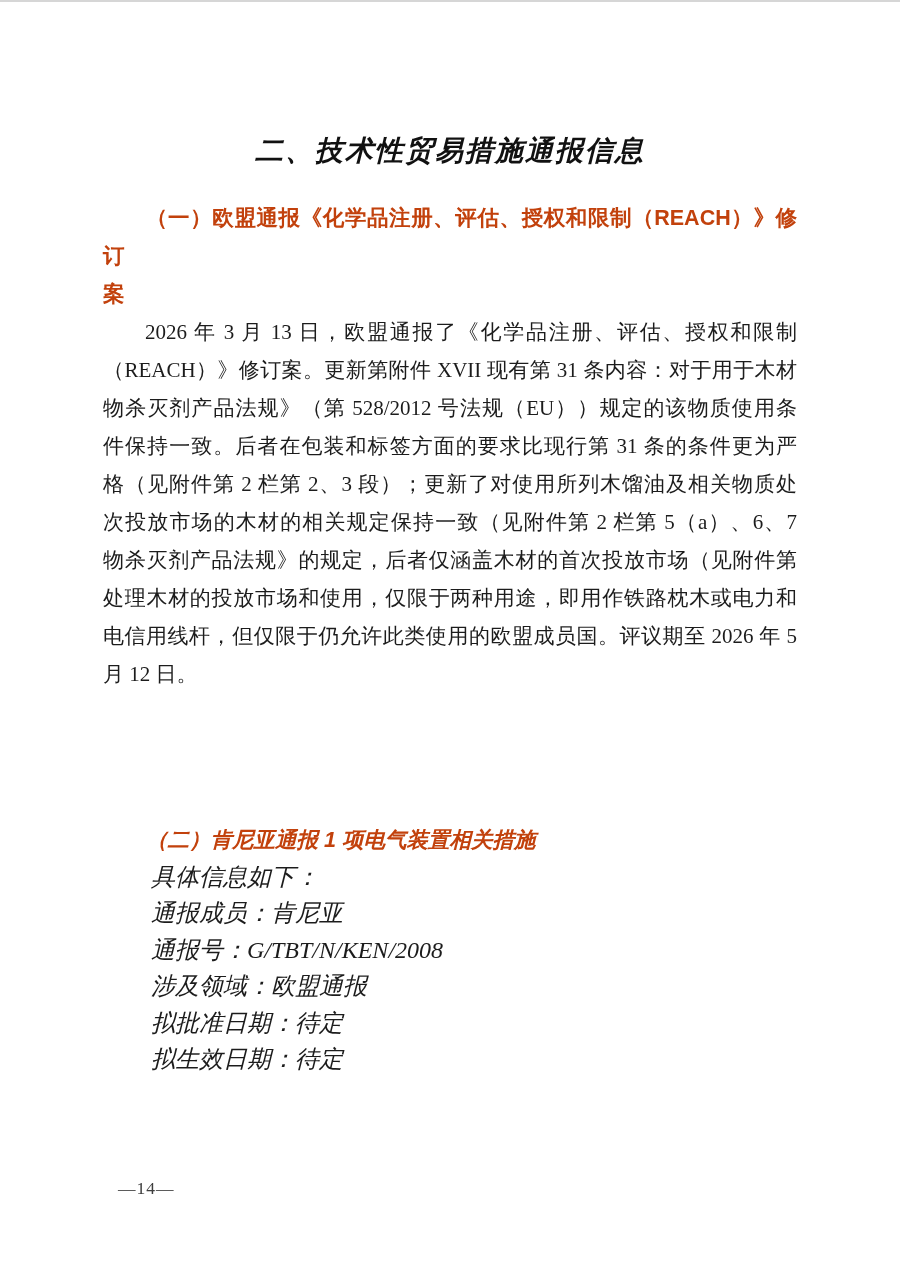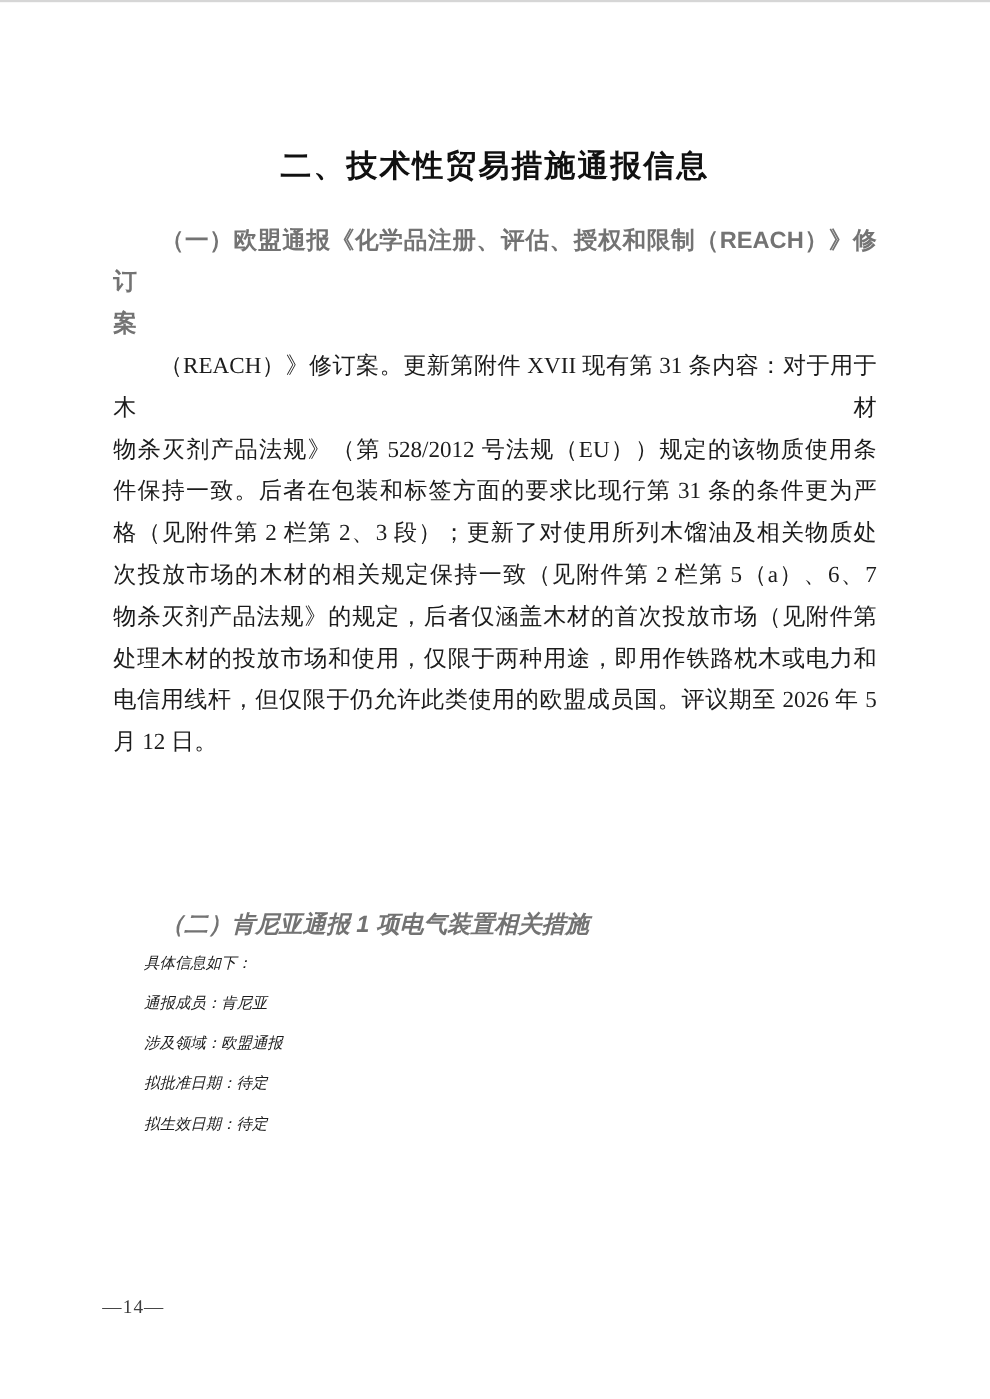--- a/index.html
+++ b/index.html
@@ -23,20 +23,21 @@
     top: 132px;
     left: 0;
     width: 900px;
     margin: 0;
     text-align: center;
     font-family: "Liberation Sans", "DejaVu Sans", sans-serif;
     font-weight: 700;
     font-size: 28px;
     letter-spacing: 2px;
     color: #111111;
+    font-style: italic;
   }
   .sec {
     position: absolute;
     left: 103px;
     width: 694px;
   }
   .sec1 { top: 199px; }
   .sec2 { top: 822px; font-style: italic; }
   .sec1 .line { line-height: 38px; }
   .sec2 .line { line-height: 36.5px; }
@@ -44,51 +45,52 @@
     text-align: justify;
     text-align-last: justify;
     font-size: 21px;
   }
   .para .line:first-child { text-indent: 2em; }
   .para .line:last-child { text-align-last: left; }
   .heading .line {
     font-family: "Liberation Sans", "DejaVu Sans", sans-serif;
     font-weight: 700;
     font-size: 21.5px;
-    color: #737373;
+    color: #c2410c;
   }
   .details .line {
     text-indent: 2em;
     text-align: left;
     text-align-last: left;
-    font-size: 14px;
+    font-size: 24px;
   }
   .footer {
     position: absolute;
     top: 1178px;
-    left: 93px;
+    left: 118px;
     font-size: 17.5px;
     letter-spacing: 1px;
     color: #3d3d3d;
   }
 </style>
 </head>
 <body>
 
 <div class="page">
   <div class="scan-edge"></div>
 
   <h1 class="doc-title">二、技术性贸易措施通报信息</h1>
 
   <section class="sec sec1">
     <div class="para heading">
         <div class="line">（一）欧盟通报《化学品注册、评估、授权和限制（REACH）》修订</div>
         <div class="line">案</div>
       </div>
     <div class="para body">
+        <div class="line">2026 年 3 月 13 日，欧盟通报了《化学品注册、评估、授权和限制</div>
         <div class="line">（REACH）》修订案。更新第附件 XVII 现有第 31 条内容：对于用于木材</div>
         <div class="line">物杀灭剂产品法规》（第 528/2012 号法规（EU））规定的该物质使用条</div>
         <div class="line">件保持一致。后者在包装和标签方面的要求比现行第 31 条的条件更为严</div>
         <div class="line">格（见附件第 2 栏第 2、3 段）；更新了对使用所列木馏油及相关物质处</div>
         <div class="line">次投放市场的木材的相关规定保持一致（见附件第 2 栏第 5（a）、6、7</div>
         <div class="line">物杀灭剂产品法规》的规定，后者仅涵盖木材的首次投放市场（见附件第</div>
         <div class="line">处理木材的投放市场和使用，仅限于两种用途，即用作铁路枕木或电力和</div>
         <div class="line">电信用线杆，但仅限于仍允许此类使用的欧盟成员国。评议期至 2026 年 5</div>
         <div class="line">月 12 日。</div>
       </div>
@@ -96,20 +98,21 @@
 
   <section class="sec sec2">
     <div class="para heading">
         <div class="line">（二）肯尼亚通报 1 项电气装置相关措施</div>
       </div>
     <div class="para body">
       </div>
     <div class="details">
         <div class="line">具体信息如下：</div>
         <div class="line">通报成员：肯尼亚</div>
+        <div class="line">通报号：G/TBT/N/KEN/2008</div>
         <div class="line">涉及领域：欧盟通报</div>
         <div class="line">拟批准日期：待定</div>
         <div class="line">拟生效日期：待定</div>
       </div>
   </section>
 
   <div class="footer">—14—</div>
 </div>
 
 </body></html>

